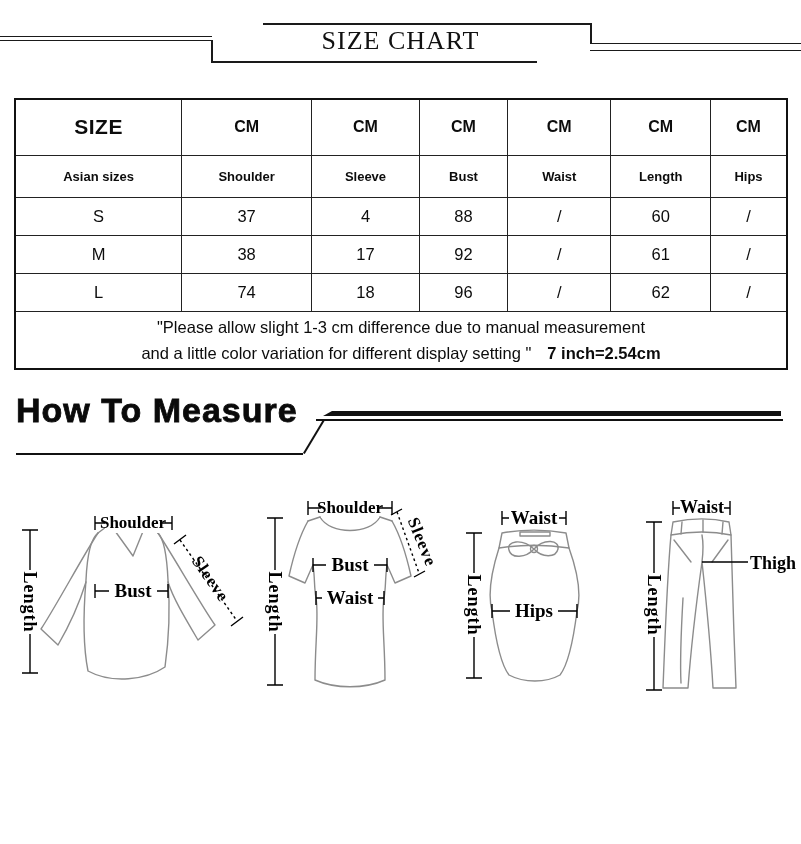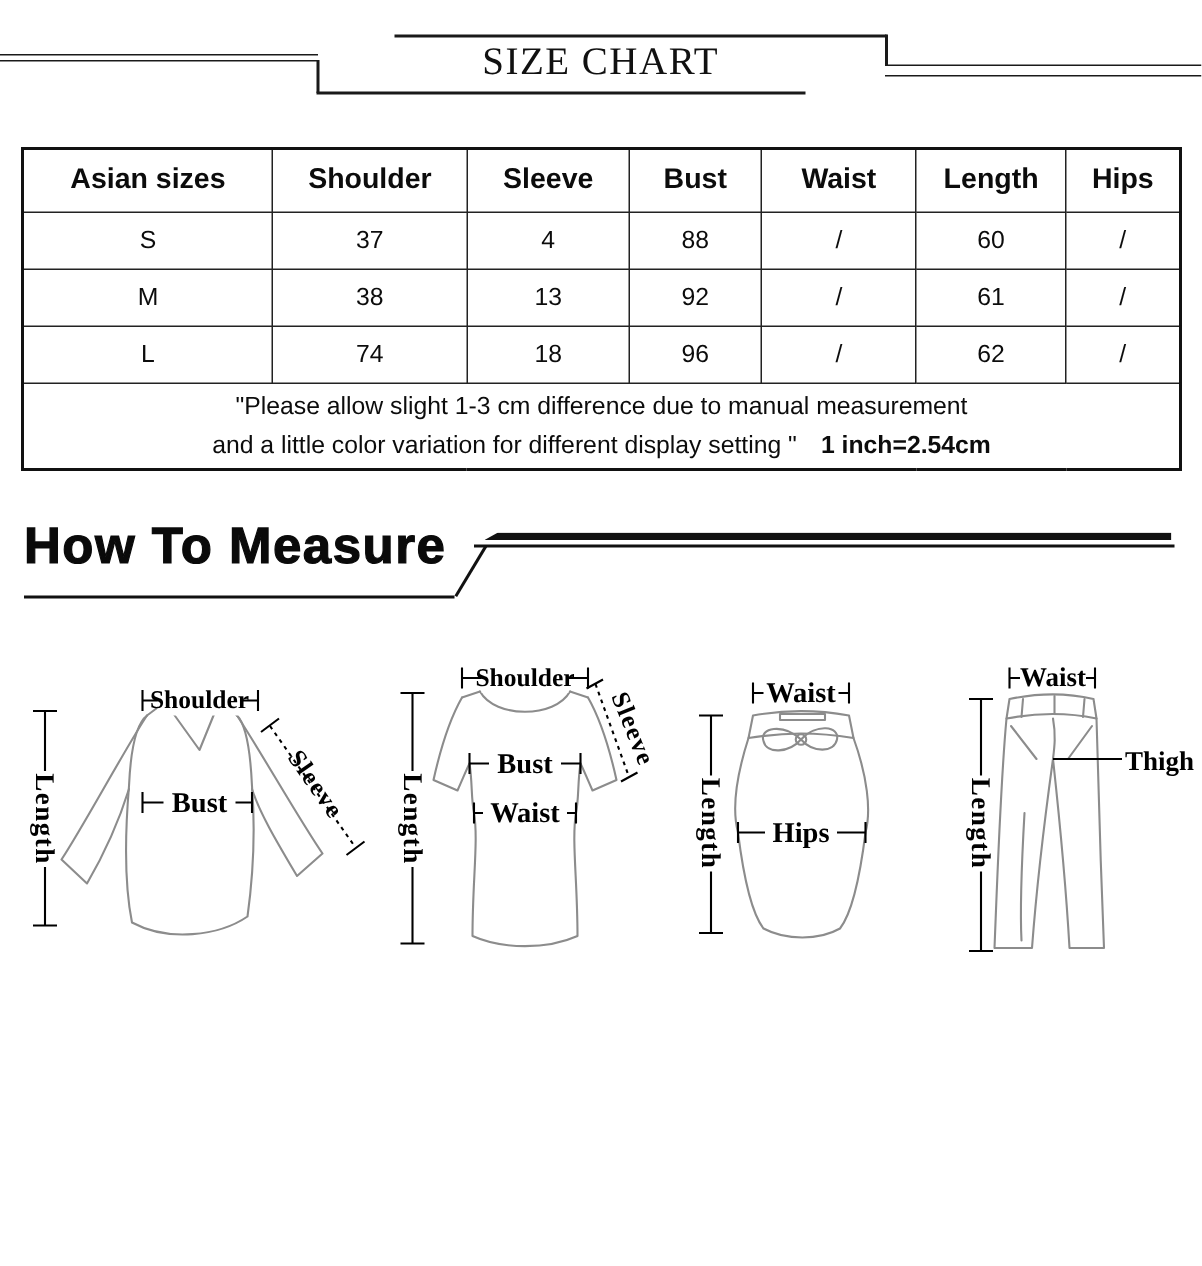--- a/index.html
+++ b/index.html
@@ -17,28 +17,28 @@
     border-top:1.5px solid #1a1a1a; border-bottom:1.5px solid #1a1a1a; }
   .title-text { position:absolute; left:0; top:26px; width:100%; text-align:center;
     font-family:"Liberation Serif", serif; font-size:26px; letter-spacing:1px; color:#111; }
 
   
   table.size-table { border-collapse:collapse; table-layout:fixed; width:774px; margin-left:14px;
     border:2px solid #111; }
   .size-table td { border:1px solid #222; text-align:center; vertical-align:middle; color:#0c0c0c; }
   .size-table tr.r1 td { height:56px; font-weight:bold; font-size:16px; }
   .size-table tr.r1 td.c-size { font-size:21px; letter-spacing:0.5px; }
-  .size-table tr.r2 td { height:42px; font-weight:bold; font-size:19px;margin-top:12px; }
+  .size-table tr.r2 td { height:42px; font-weight:bold; font-size:13px;margin-top:12px; }
   .size-table tr.rdata td { height:38px; font-size:16.5px; font-weight:400; }
   .size-table td.c-note { height:58px; font-size:16.5px; line-height:26px; border-top:1px solid #222; }
   .c-note .inch { font-weight:bold; padding-left:16px; }
 
   
   .measure-head { position:relative; width:801px; height:80px; margin-top:20px; }
-  .mh-title { position:absolute; left:16px; top:11px; font-size:34px; font-weight:bold;
+  .mh-title { position:absolute; left:16px; top:1px; font-size:34px; font-weight:bold;
     letter-spacing:1px; color:#0a0a0a; -webkit-text-stroke:0.8px #0a0a0a; }
   .mh-bar { position:absolute; left:323px; top:21px; width:458px; height:5px; background:#111;
     clip-path:polygon(9px 0, 100% 0, 100% 100%, 0 100%); }
   .mh-thin { position:absolute; left:316px; top:29px; width:467px; height:1.5px; background:#111; }
   .mh-underline { position:absolute; left:16px; top:63px; width:287px; height:1.5px; background:#111; }
   .mh-diag { position:absolute; left:303px; top:63px; width:39px; height:1.5px; background:#111;
     transform-origin:0 0; transform:rotate(-59deg); }
 
   
   .diagrams { position:relative; width:801px; height:254px; margin-top:8px; }
@@ -69,20 +69,29 @@
   <colgroup>
     <col style="width:21.6%">
       <col style="width:16.8%">
       <col style="width:14.0%">
     <col style="width:11.4%">
       <col style="width:13.4%">
       <col style="width:12.9%">
       <col style="width:9.9%">
   </colgroup>
   <tbody>
+      <tr class="r1">
+    <td class="c-size">SIZE</td>
+    <td>CM</td>
+    <td>CM</td>
+    <td>CM</td>
+    <td>CM</td>
+    <td>CM</td>
+    <td>CM</td>
+  </tr>
   <tr class="r2">
     <td>Asian sizes</td>
     <td>Shoulder</td>
     <td>Sleeve</td>
     <td>Bust</td>
     <td>Waist</td>
     <td>Length</td>
     <td>Hips</td>
   </tr>
   <tr class="rdata">
@@ -90,39 +99,39 @@
     <td>37</td>
     <td>4</td>
     <td>88</td>
     <td>/</td>
     <td>60</td>
     <td>/</td>
   </tr>
   <tr class="rdata">
     <td>M</td>
     <td>38</td>
-    <td>13</td>
+    <td>17</td>
     <td>92</td>
     <td>/</td>
     <td>61</td>
     <td>/</td>
   </tr>
   <tr class="rdata">
     <td>L</td>
     <td>74</td>
     <td>18</td>
     <td>96</td>
     <td>/</td>
     <td>62</td>
     <td>/</td>
   </tr>
   <tr>
     <td class="c-note" colspan="7">
       <div>"Please allow slight 1-3 cm difference due to manual measurement</div>
-      <div><span>and a little color variation for different display setting "</span><span class="inch">1 inch=2.54cm</span></div>
+      <div><span>and a little color variation for different display setting "</span><span class="inch">7 inch=2.54cm</span></div>
     </td>
   </tr>
 </tbody>
   </table>
 
 <div class="measure-head">
   <div class="mh-title">How To Measure</div>
   <div class="mh-bar"></div>
   <div class="mh-thin"></div>
   <div class="mh-underline"></div>

